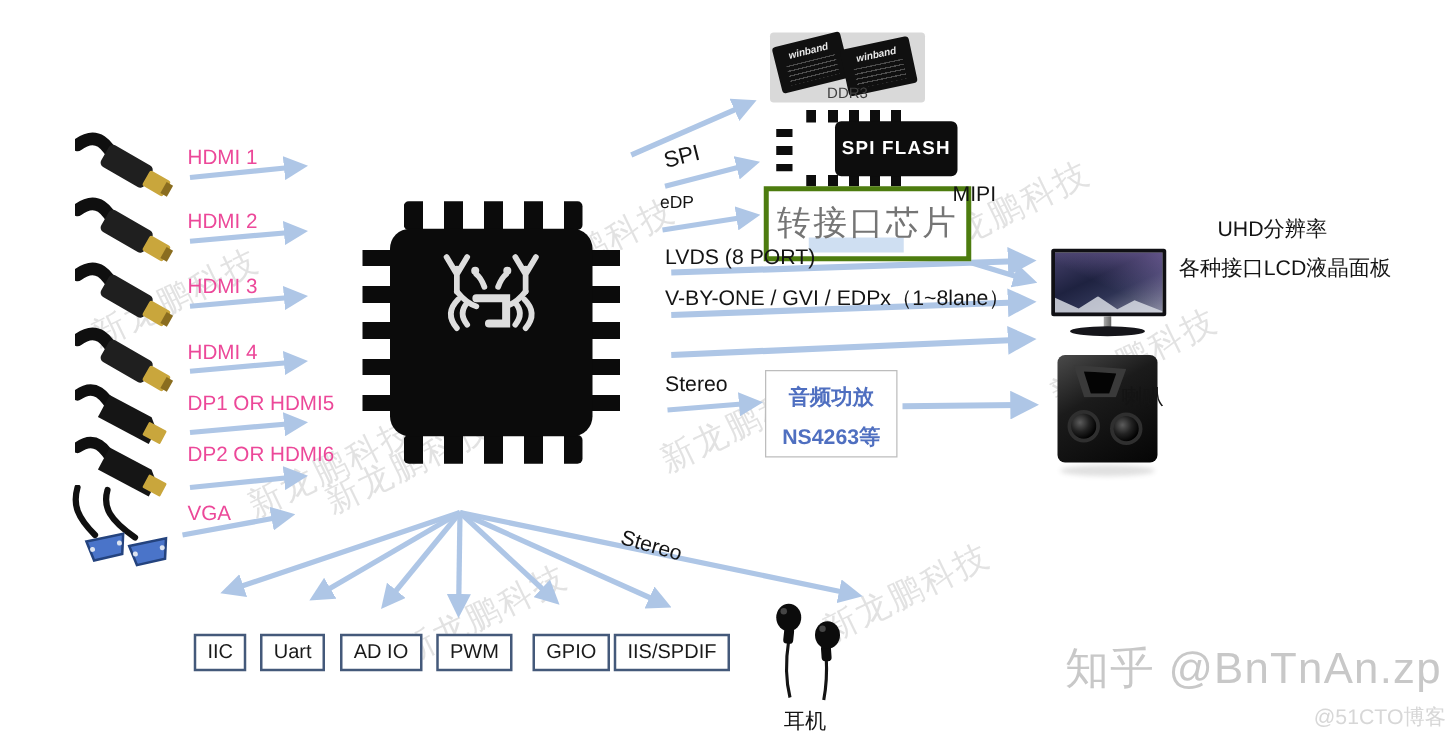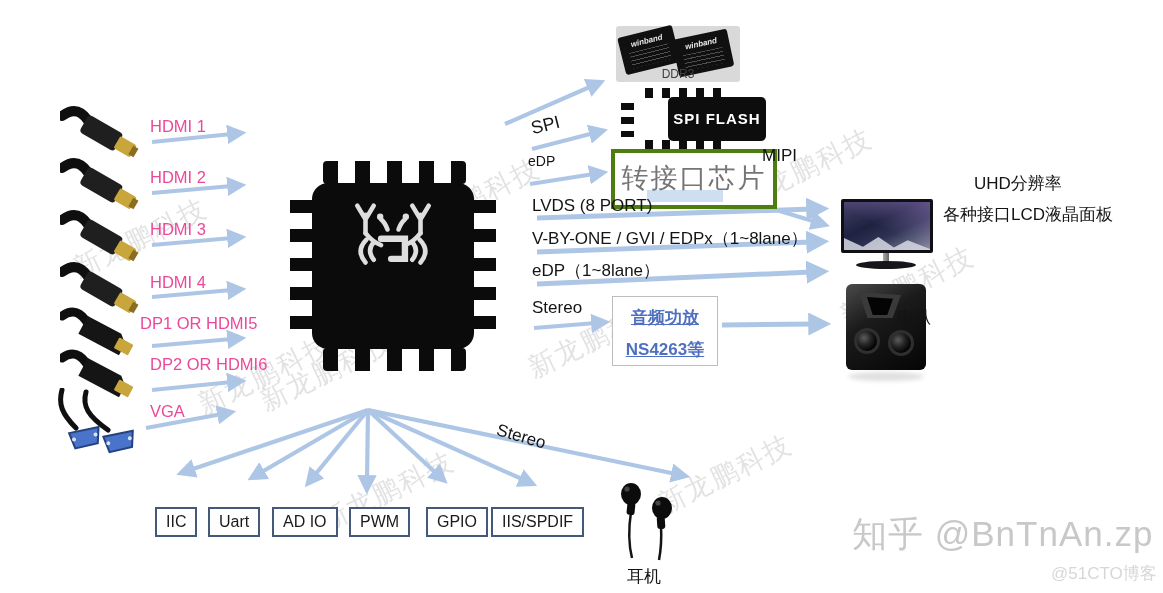--- a/index.html
+++ b/index.html
@@ -37,21 +37,21 @@
       background:repeating-linear-gradient(90deg,#0d0d0d 0 8px,transparent 8px 17px);}
   .flash-pt{top:2px}.flash-pb{bottom:2px}
   .flash-pl,.flash-pr{position:absolute;top:17px;width:13px;height:34px;
       background:repeating-linear-gradient(180deg,#0d0d0d 0 7px,transparent 7px 14px);}
   .flash-pl{left:3px}.flash-pr{right:3px}
   
   .adapter-box{left:611px;top:149px;width:158px;height:52px;background:#fff;border:4px solid #4d7c0f;z-index:3;
       color:#757575;font-size:27px;text-align:center;line-height:50px;letter-spacing:2px;}
   .adapter-box::after{content:"";position:absolute;left:32px;bottom:3px;width:76px;height:12px;background:#cfdff2;z-index:-1;}
   .amp-box{left:612px;top:296px;width:104px;height:68px;background:#fff;border:1px solid #bdbdbd;z-index:3;
-      text-align:center;color:#4f6fc0;font-weight:bold;font-size:17px;text-decoration:underline;}
+      text-align:center;color:#4f6fc0;font-weight:bold;font-size:17px;}
   .amp-box div{margin-top:9px;}
   .io-box{top:507px;height:26px;background:#fff;border:2.5px solid #44597a;z-index:3;
       color:#1a1a1a;font-size:16px;line-height:26px;padding:0 9px;text-align:center;}
   
   .monitor{left:840px;top:198px;width:96px;height:76px;z-index:3;}
   .mon-screen{position:absolute;left:1px;top:1px;width:86px;height:48px;border:3px solid #101014;border-radius:2px;
       background:linear-gradient(205deg,rgba(150,120,190,.55),transparent 55%),
                  linear-gradient(155deg,#45406a 0%,#1e2240 40%,#2e3354 62%,#8d8fa4 100%);}
   .mon-screen::after{content:"";position:absolute;left:0;bottom:0;width:100%;height:45%;background:#d6d9e2;opacity:.85;
       clip-path:polygon(0 100%,0 45%,22% 85%,40% 40%,58% 88%,74% 55%,100% 95%,100% 100%);}
@@ -182,21 +182,21 @@
         <path d="M52,46 L82,44 L79,60 L56,62 Z" fill="#4a74c9" stroke="#24437e" stroke-width="2"></path>
     <circle cx="56" cy="53" r="2" fill="#dde4f0"></circle>
         <circle cx="78" cy="51" r="2" fill="#dde4f0"></circle>
       </g>
   </svg>
 
   <span class="abs lbl" style="left:150px;top:117px">HDMI 1</span>
   <span class="abs lbl" style="left:150px;top:168px">HDMI  2</span>
   <span class="abs lbl" style="left:150px;top:220px">HDMI 3</span>
   <span class="abs lbl" style="left:150px;top:273px">HDMI  4</span>
-  <span class="abs lbl" style="left:140px;top:314px">DP1 OR HDMI5</span>
+  <span class="abs lbl" style="left:150px;top:314px">DP1 OR HDMI5</span>
   <span class="abs lbl" style="left:150px;top:355px">DP2 OR HDMI6</span>
   <span class="abs lbl" style="left:150px;top:402px">VGA</span>
 
   <div class="abs chip">
     <div class="pins-top"></div>
     <div class="pins-bottom"></div>
     <div class="pins-left"></div>
     <div class="pins-right"></div>
     <div class="chip-body">
       <svg style="position:absolute;left:26px;top:12px" width="110" height="80" viewBox="0 0 120 84" fill="none" stroke="#dedede" stroke-width="5" stroke-linecap="round">
@@ -231,21 +231,20 @@
     <div class="flash-body">SPI FLASH</div>
   </div>
 
   <div class="abs adapter-box">转接口芯片</div>
 
   <span class="abs lbl-sm" style="left:531px;top:115px;transform:rotate(-14deg);font-size:18px">SPI</span>
   <span class="abs lbl-sm" style="left:528px;top:153px;font-size:14px">eDP</span>
   <span class="abs lbl-sm" style="left:762px;top:146px">MIPI</span>
   <span class="abs lbl-sm" style="left:532px;top:196px">LVDS (8 PORT)</span>
   <span class="abs lbl-sm" style="left:532px;top:227px">V-BY-ONE / GVI / EDPx（1~8lane）</span>
-  <span class="abs lbl-sm" style="left:532px;top:259px">eDP（1~8lane）</span>
   <span class="abs lbl-sm" style="left:532px;top:298px">Stereo</span>
   <span class="abs lbl-sm" style="left:497px;top:420px;transform:rotate(16deg);transform-origin:0 50%">Stereo</span>
 
   <div class="abs amp-box">
     <div>音频功放</div>
     <div>NS4263等</div>
   </div>
 
   <div class="abs monitor">
     <div class="mon-screen"></div>

